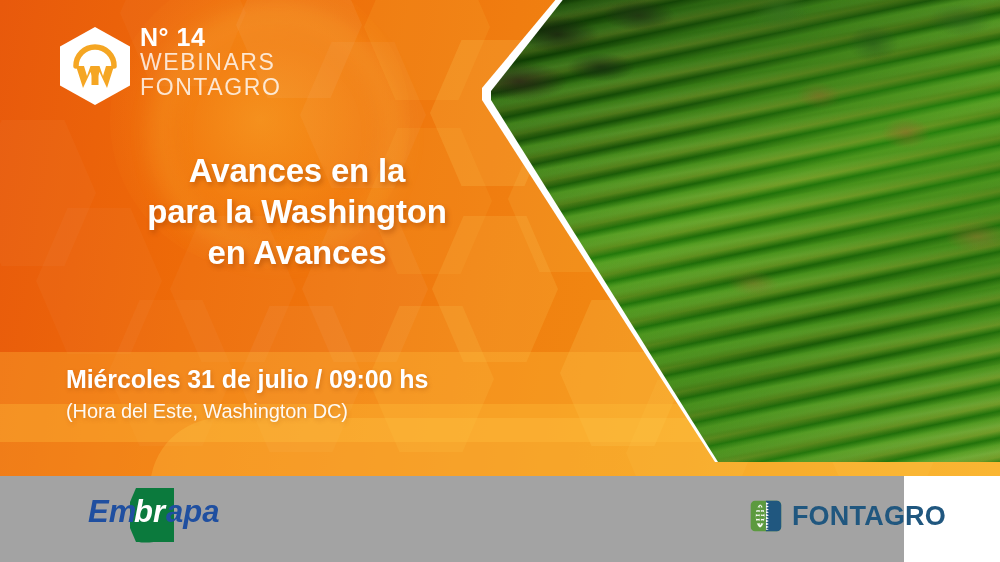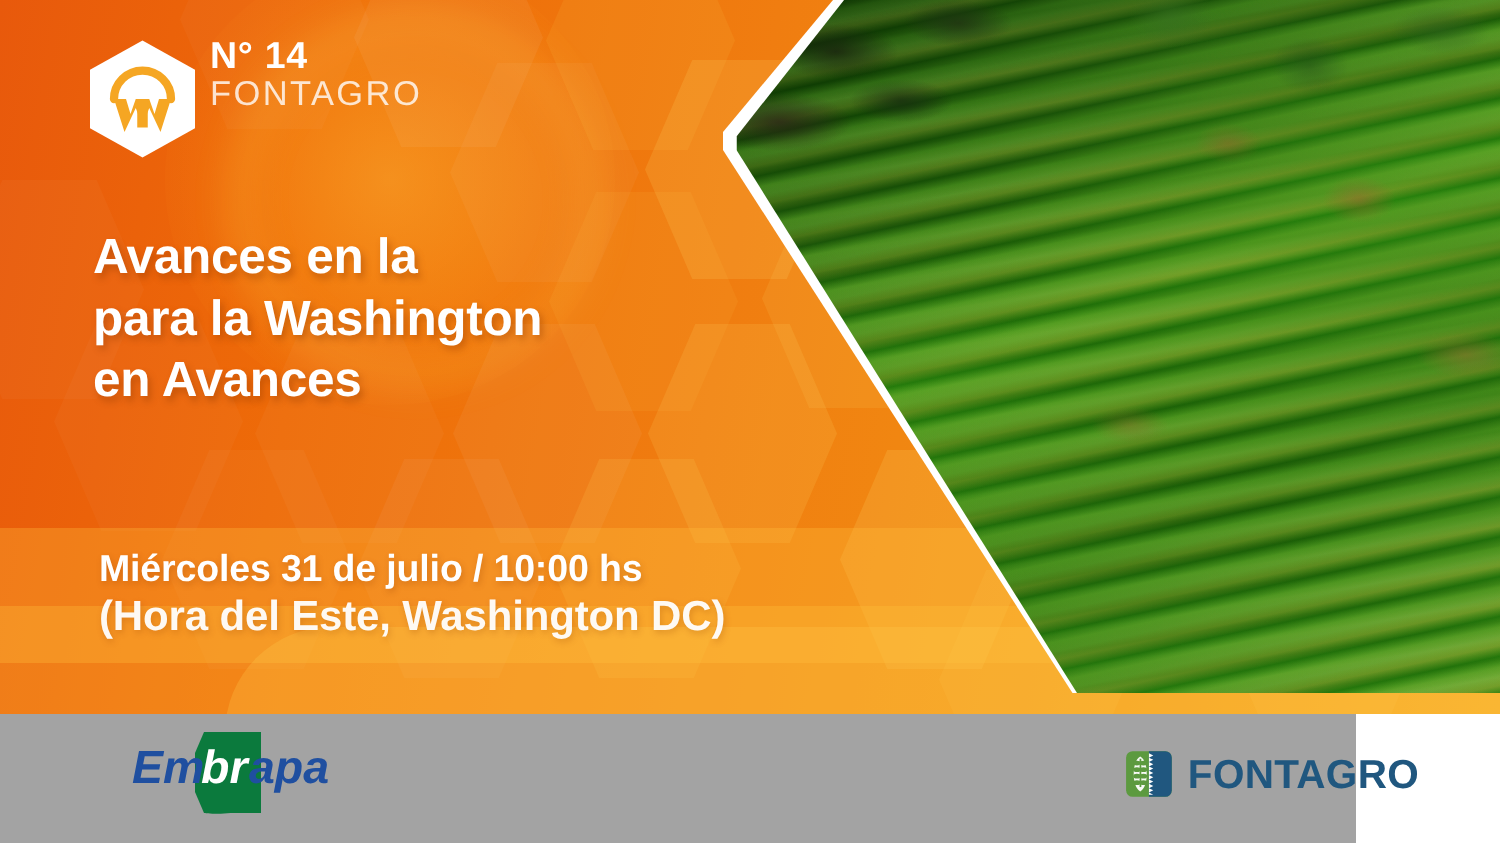--- a/index.html
+++ b/index.html
@@ -102,39 +102,39 @@
     position: absolute;
     left: 62px; top: 150px;
     width: 470px;
     font-size: 33px;
     font-weight: bold;
     line-height: 41px;
     color: #ffffff;
     letter-spacing: -0.2px;
     text-shadow: 2px 3px 5px rgba(150,60,0,0.45);
   }
-  .title span { display: block; }
+  .title span { display: block; text-align: center; }
 
   
   .date-block {
     position: absolute;
     left: 66px; top: 363px;
     width: 470px;
   }
   .date-main {
     font-size: 25px;
     font-weight: bold;
     color: #ffffff;
     line-height: 32px;
     letter-spacing: -0.1px;
     text-shadow: 1px 2px 4px rgba(150,60,0,0.30);
   }
   .date-sub {
-    font-size: 28px;
-    font-weight: bold;
+    font-size: 20px;
+    font-weight: normal;
     color: rgba(255,255,255,0.95);
     line-height: 32px;
     letter-spacing: -0.1px;
     text-shadow: 1px 2px 4px rgba(150,60,0,0.25);
   }
 
   
   .photo-wrap {
     position: absolute;
     left: 470px; top: -8px;
@@ -262,32 +262,33 @@
 
     <div class="lockup">
       <svg class="hexbadge" viewBox="0 0 74 80">
         <polygon points="37,1 72,20.5 72,59.5 37,79 2,59.5 2,20.5" fill="#ffffff"></polygon>
         <path d="M18 40 A19 19 0 0 1 56 40" fill="none" stroke="#f5a623" stroke-width="5.5" stroke-linecap="round"></path>
         <path d="M18 40 L25 62 L32.5 46 L37 58 L41.5 46 L49 62 L56 40 L48 40 L45 50 L41.5 40 L32.5 40 L29 50 L26 40 Z" fill="#f5a623"></path>
         <rect x="33.5" y="40" width="7" height="19" fill="#f5a623"></rect>
       </svg>
       <div class="lockup-text">
         <div class="lk-num">N° 14</div>
+        <div class="lk-sub">WEBINARS</div>
         <div class="lk-sub">FONTAGRO</div>
       </div>
     </div>
 
     <div class="title">
       <span>Avances en la</span>
       <span>para la Washington</span>
       <span>en Avances</span>
     </div>
 
     <div class="date-block">
-      <div class="date-main">Miércoles 31 de julio / 10:00 hs</div>
+      <div class="date-main">Miércoles 31 de julio / 09:00 hs</div>
       <div class="date-sub">(Hora del Este, Washington DC)</div>
     </div>
 
   </div>
 
   <div class="footer">
 
     <div class="embrapa">
       <svg viewBox="0 0 150 62" width="150" height="62">
         <path d="M60 4 C84 4 96 4 96 4 C96 4 96 20 84 28 C74 35 60 32 60 32 Z

